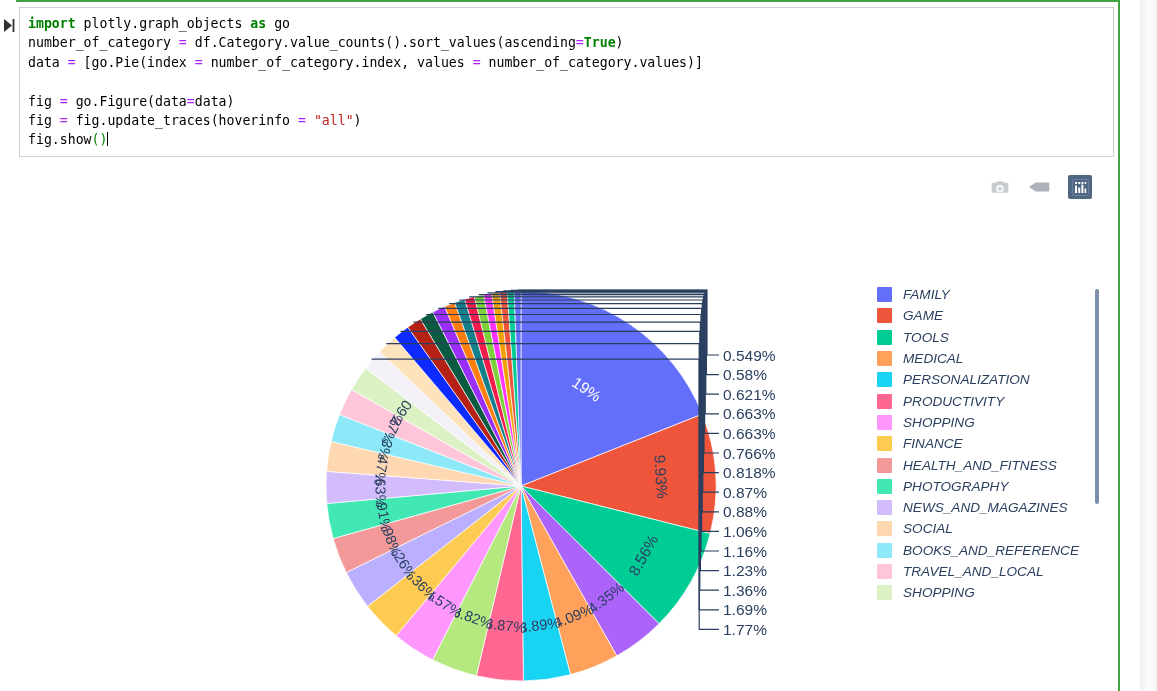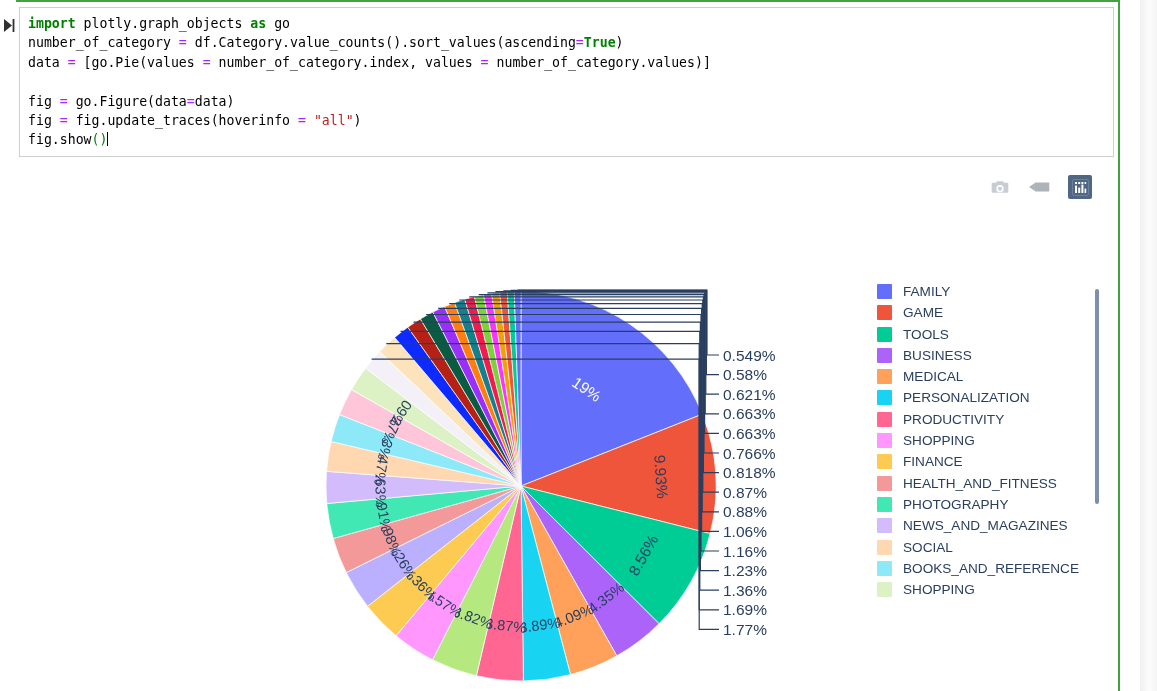--- a/index.html
+++ b/index.html
@@ -49,21 +49,21 @@
   .mb-logo{width:24px;height:24px;background:#506784;border-radius:2px;
            display:flex;align-items:center;justify-content:center;cursor:pointer;}
 
   
   .pie-wrap{position:absolute;left:0;top:0;width:1095px;height:520px;}
   .pie-svg{position:absolute;left:0;top:0;}
 
   
   .legend{position:absolute;left:858px;top:121px;width:232px;height:395px;overflow:hidden;}
   .legend-inner{position:absolute;left:0;top:0;width:214px;}
-  .legend-row{height:21.3px;display:flex;align-items:flex-start;cursor:pointer;}
+  .legend-row{height:21.3px;display:flex;align-items:center;cursor:pointer;font-style:italic;}
   .legend-swatch{width:15px;height:15px;margin-right:11px;flex:0 0 auto;border-radius:1px;}
   .legend-label{font-size:13.6px;color:#2a3f5f;font-family:"Liberation Sans",sans-serif;white-space:nowrap;}
   .legend-scroll{position:absolute;right:10px;top:5px;width:4px;height:215px;background:#7d8fab;border-radius:2px;cursor:pointer;}
 </style>
 </head>
 <body>
 
 <div id="root">
 
   <div class="nb-selected-border"></div>
@@ -73,21 +73,21 @@
     <svg width="12" height="13" viewBox="0 0 12 13" aria-hidden="true">
       <path d="M1 0 L9 6.5 L1 13 Z" fill="#303030"></path>
       <rect x="9.6" y="0" width="1.8" height="13" fill="#303030"></rect>
     </svg>
   </div>
 
   <div class="code-cell">
     <div id="code-body">
         <div class="code-line"><span class="kw">import </span><span>plotly.graph_objects </span><span class="kw">as </span><span>go</span></div>
         <div class="code-line"><span>number_of_category </span><span class="op">=</span><span> df.Category.value_counts().sort_values(ascending</span><span class="op">=</span><span class="kw">True</span><span>)</span></div>
-        <div class="code-line"><span>data </span><span class="op">=</span><span> [go.Pie(values </span><span class="op">=</span><span> number_of_category.index, values </span><span class="op">=</span><span> number_of_category.values)]</span></div>
+        <div class="code-line"><span>data </span><span class="op">=</span><span> [go.Pie(index </span><span class="op">=</span><span> number_of_category.index, values </span><span class="op">=</span><span> number_of_category.values)]</span></div>
         <div class="code-line">&nbsp;</div>
         <div class="code-line"><span>fig </span><span class="op">=</span><span> go.Figure(data</span><span class="op">=</span><span>data)</span></div>
         <div class="code-line"><span>fig </span><span class="op">=</span><span> fig.update_traces(hoverinfo </span><span class="op">=</span><span> </span><span class="str">"all"</span><span>)</span></div>
         <div class="code-line"><span>fig.show</span><span class="pun">()</span><span class="caret"></span></div>
       </div>
   </div>
 
   <div class="plot-area">
 
     <div class="modebar">
@@ -211,24 +211,20 @@
           </div>
           <div class="legend-row">
             <span class="legend-swatch" style="background: rgb(239, 85, 59);"></span>
             <span class="legend-label">GAME</span>
           </div>
           <div class="legend-row">
             <span class="legend-swatch" style="background: rgb(0, 204, 150);"></span>
             <span class="legend-label">TOOLS</span>
           </div>
           <div class="legend-row">
-            <span class="legend-swatch" style="background: rgb(171, 99, 250);"></span>
-            <span class="legend-label">BUSINESS</span>
-          </div>
-          <div class="legend-row">
             <span class="legend-swatch" style="background: rgb(255, 161, 90);"></span>
             <span class="legend-label">MEDICAL</span>
           </div>
           <div class="legend-row">
             <span class="legend-swatch" style="background: rgb(25, 211, 243);"></span>
             <span class="legend-label">PERSONALIZATION</span>
           </div>
           <div class="legend-row">
             <span class="legend-swatch" style="background: rgb(255, 102, 146);"></span>
             <span class="legend-label">PRODUCTIVITY</span>
@@ -253,20 +249,24 @@
             <span class="legend-swatch" style="background: rgb(211, 188, 251);"></span>
             <span class="legend-label">NEWS_AND_MAGAZINES</span>
           </div>
           <div class="legend-row">
             <span class="legend-swatch" style="background: rgb(255, 215, 177);"></span>
             <span class="legend-label">SOCIAL</span>
           </div>
           <div class="legend-row">
             <span class="legend-swatch" style="background: rgb(141, 232, 248);"></span>
             <span class="legend-label">BOOKS_AND_REFERENCE</span>
+          </div>
+          <div class="legend-row">
+            <span class="legend-swatch" style="background: rgb(255, 198, 217);"></span>
+            <span class="legend-label">TRAVEL_AND_LOCAL</span>
           </div>
           <div class="legend-row">
             <span class="legend-swatch" style="background: rgb(220, 242, 196);"></span>
             <span class="legend-label">SHOPPING</span>
           </div>
         </div>
       <div class="legend-scroll"></div>
     </div>
 
   </div>

